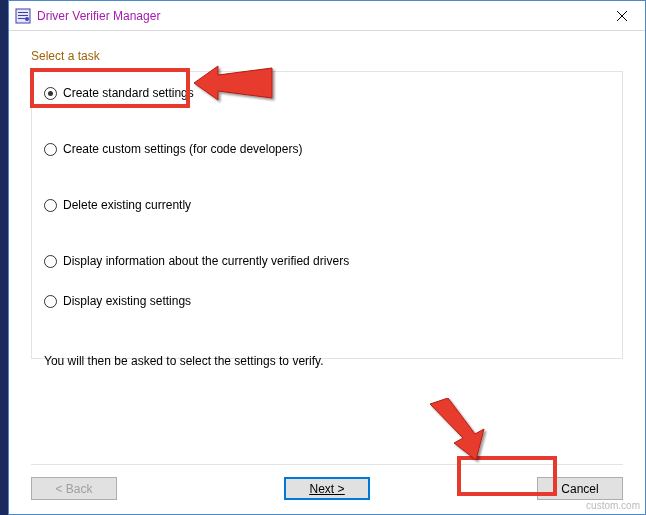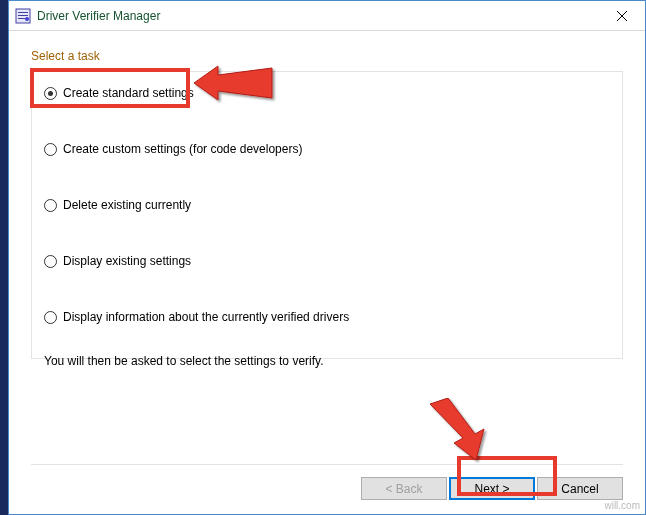--- a/index.html
+++ b/index.html
@@ -34,21 +34,21 @@
       background: #fff;
     }
     .titlebar .app-icon {
       width: 16px; height: 16px;
       margin-right: 6px;
       display: inline-block;
     }
     .titlebar .title {
       flex: 1;
       font-size: 12px;
-      color: #14532d;
+      color: #a21caf;
     }
     .close-btn {
       width: 46px; height: 30px;
       display: flex; align-items: center; justify-content: center;
       cursor: pointer;
     }
     .close-btn svg { width: 10px; height: 10px; }
     .content {
       padding: 18px 22px 0 22px;
       position: relative;
@@ -98,21 +98,21 @@
       line-height: 1.9;
     }
     .button-row {
       position: absolute;
       bottom: 14px;
       right: 22px;
       left: 22px;
       border-top: 1px solid #e3e3e3;
       padding-top: 12px;
       display: flex;
-      justify-content: flex-end;
+      justify-content: space-between;
       gap: 2px;
     }
     .btn {
       min-width: 86px;
       height: 23px;
       border: 1px solid #adadad;
       background: #e1e1e1;
       font-size: 12px;
       font-family: inherit;
       cursor: pointer;
@@ -186,28 +186,28 @@
       <div class="radio-row">
         <span class="radio-circle"></span>
         <span class="radio-label">Create custom settings (for code developers)</span>
       </div>
 
       <div class="radio-row">
         <span class="radio-circle"></span>
         <span class="radio-label">Delete existing currently</span>
       </div>
 
+      <div class="radio-row" style="margin-bottom:26px;">
+        <span class="radio-circle"></span>
+        <span class="radio-label">Display information about the currently verified drivers</span>
+      </div>
+
       <div class="radio-row">
         <span class="radio-circle"></span>
         <span class="radio-label">Display existing settings</span>
-      </div>
-
-      <div class="radio-row" style="margin-bottom:26px;">
-        <span class="radio-circle"></span>
-        <span class="radio-label">Display information about the currently verified drivers</span>
       </div>
 
       <div class="hint">You will then be asked to select the settings to verify.</div>
 
     </div>
   </div>
 
   <div class="button-row">
     <button class="btn disabled"><span>&lt; Back</span></button>
     <button class="btn focused"><span>Next &gt;</span></button>
@@ -230,13 +230,13 @@
 
 <svg class="arrow" style="left:418px; top:398px; width:80px; height:70px;">
   <defs>
     <filter id="sh2" x="-20%" y="-20%" width="140%" height="140%">
       <feDropShadow dx="2" dy="2" stdDeviation="1" flood-opacity="0.4"></feDropShadow>
     </filter>
   </defs>
   <polygon points="58,62 36,45 45,40 12,6 30,0 57,36 66,31" fill="#e73a2e" stroke="#b01f16" stroke-width="1" filter="url(#sh2)"></polygon>
 </svg>
 
-<div class="watermark">will.com</div>
+<div class="watermark">custom.com</div>
 
 </body></html>

